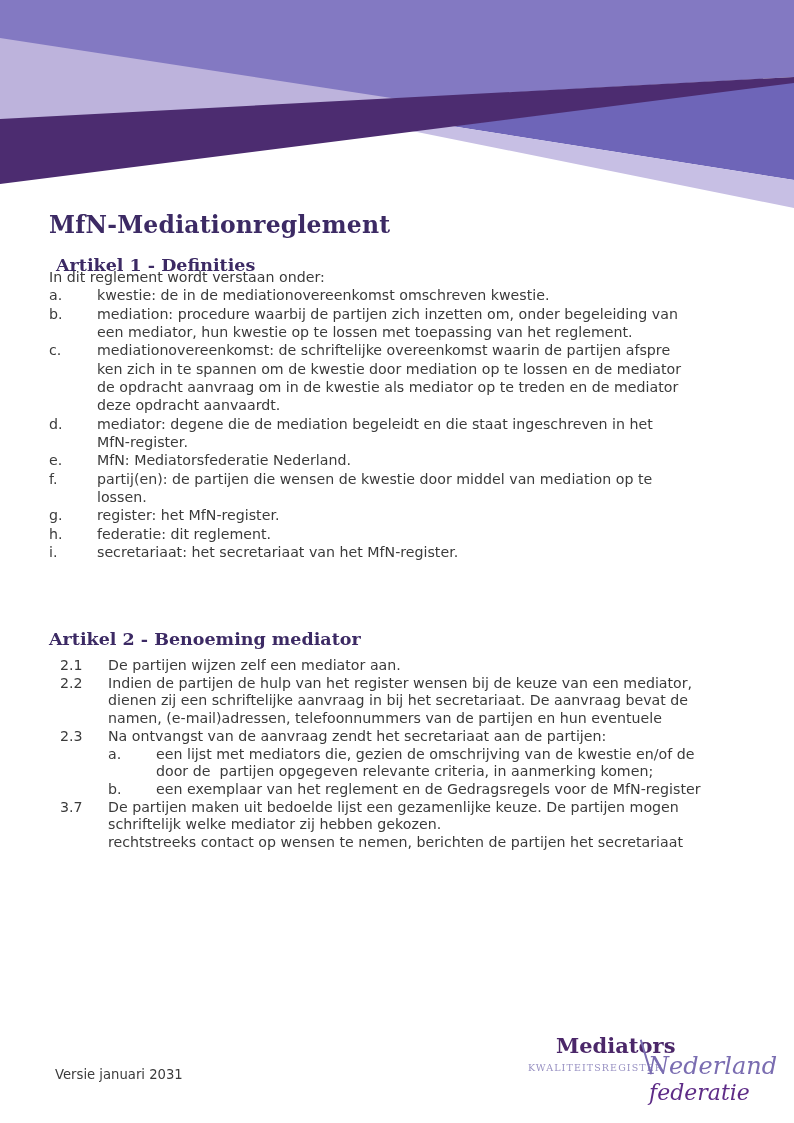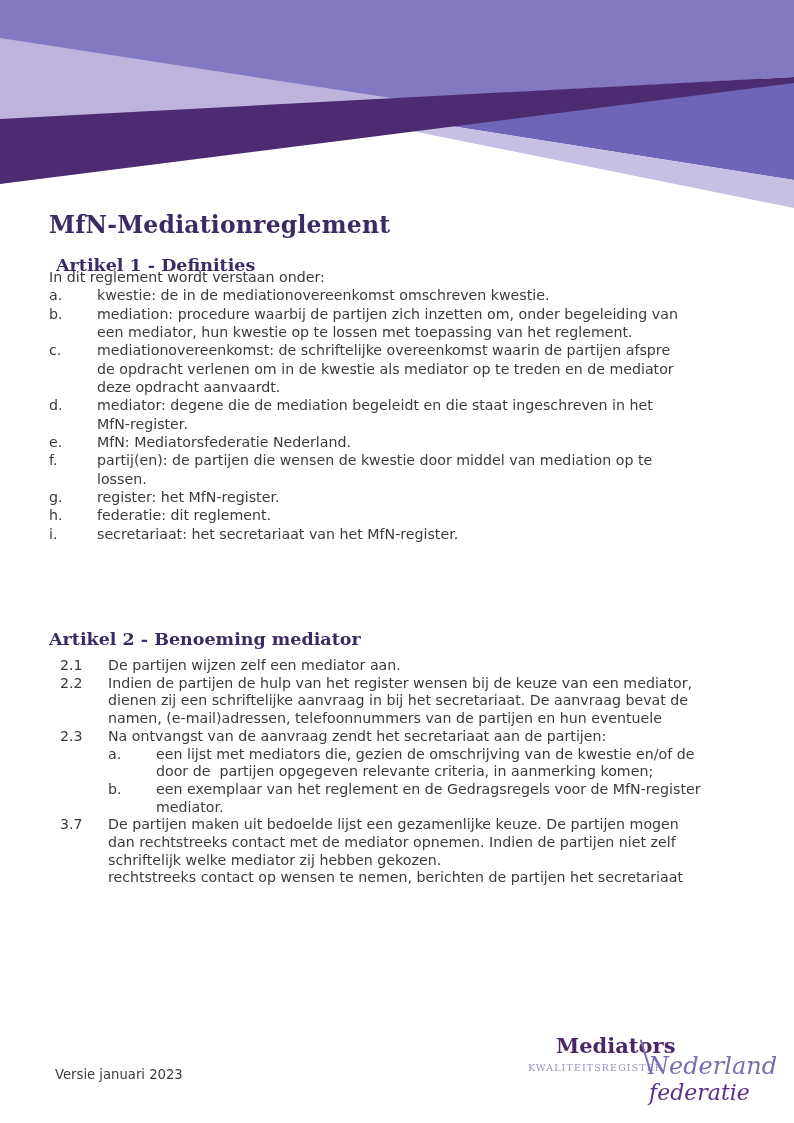--- a/index.html
+++ b/index.html
@@ -66,21 +66,22 @@
       <span class="lbl">b.</span>
       <span class="txt">
         <span class="line">mediation: procedure waarbij de partijen zich inzetten om, onder begeleiding van</span>
         <span class="line">een mediator, hun kwestie op te lossen met toepassing van het reglement.</span>
       </span>
     </div>
     <div class="li">
       <span class="lbl">c.</span>
       <span class="txt">
         <span class="line">mediationovereenkomst: de schriftelijke overeenkomst waarin de partijen afspre</span>
-        <span class="line">de opdracht verlenen om in de kwestie als mediator op te treden en de mediator</span>
+        <span class="line">ken zich in te spannen om de kwestie door mediation op te lossen en de mediator</span>
+        <span class="line">de opdracht aanvraag om in de kwestie als mediator op te treden en de mediator</span>
         <span class="line">deze opdracht aanvaardt.</span>
       </span>
     </div>
     <div class="li">
       <span class="lbl">d.</span>
       <span class="txt">
         <span class="line">mediator: degene die de mediation begeleidt en die staat ingeschreven in het</span>
         <span class="line">MfN-register.</span>
       </span>
     </div>
@@ -144,35 +145,33 @@
       <span class="lbl">a.</span>
       <span class="txt">
         <span class="line">een lijst met mediators die, gezien de omschrijving van de kwestie en/of de</span>
         <span class="line">door de  partijen opgegeven relevante criteria, in aanmerking komen;</span>
       </span>
     </div>
     <div class="li sub">
       <span class="lbl">b.</span>
       <span class="txt">
         <span class="line">een exemplaar van het reglement en de Gedragsregels voor de MfN-register</span>
-        <span class="line">mediator.</span>
       </span>
     </div>
     <div class="li">
       <span class="lbl">3.7</span>
       <span class="txt">
         <span class="line">De partijen maken uit bedoelde lijst een gezamenlijke keuze. De partijen mogen</span>
-        <span class="line">dan rechtstreeks contact met de mediator opnemen. Indien de partijen niet zelf</span>
         <span class="line">schriftelijk welke mediator zij hebben gekozen.</span>
         <span class="line">rechtstreeks contact op wensen te nemen, berichten de partijen het secretariaat</span>
       </span>
     </div>
   </div>
 
-  <div class="version">Versie januari 2023</div>
+  <div class="version">Versie januari 2031</div>
 
   <div class="logo">
     <span class="logo-mediators">Mediators</span>
     <span class="logo-federatie">federatie</span>
     <span class="logo-register">KWALITEITSREGISTER</span>
     <span class="logo-nederland">Nederland</span>
     <span class="logo-stroke"></span>
   </div>
 
 </div>

